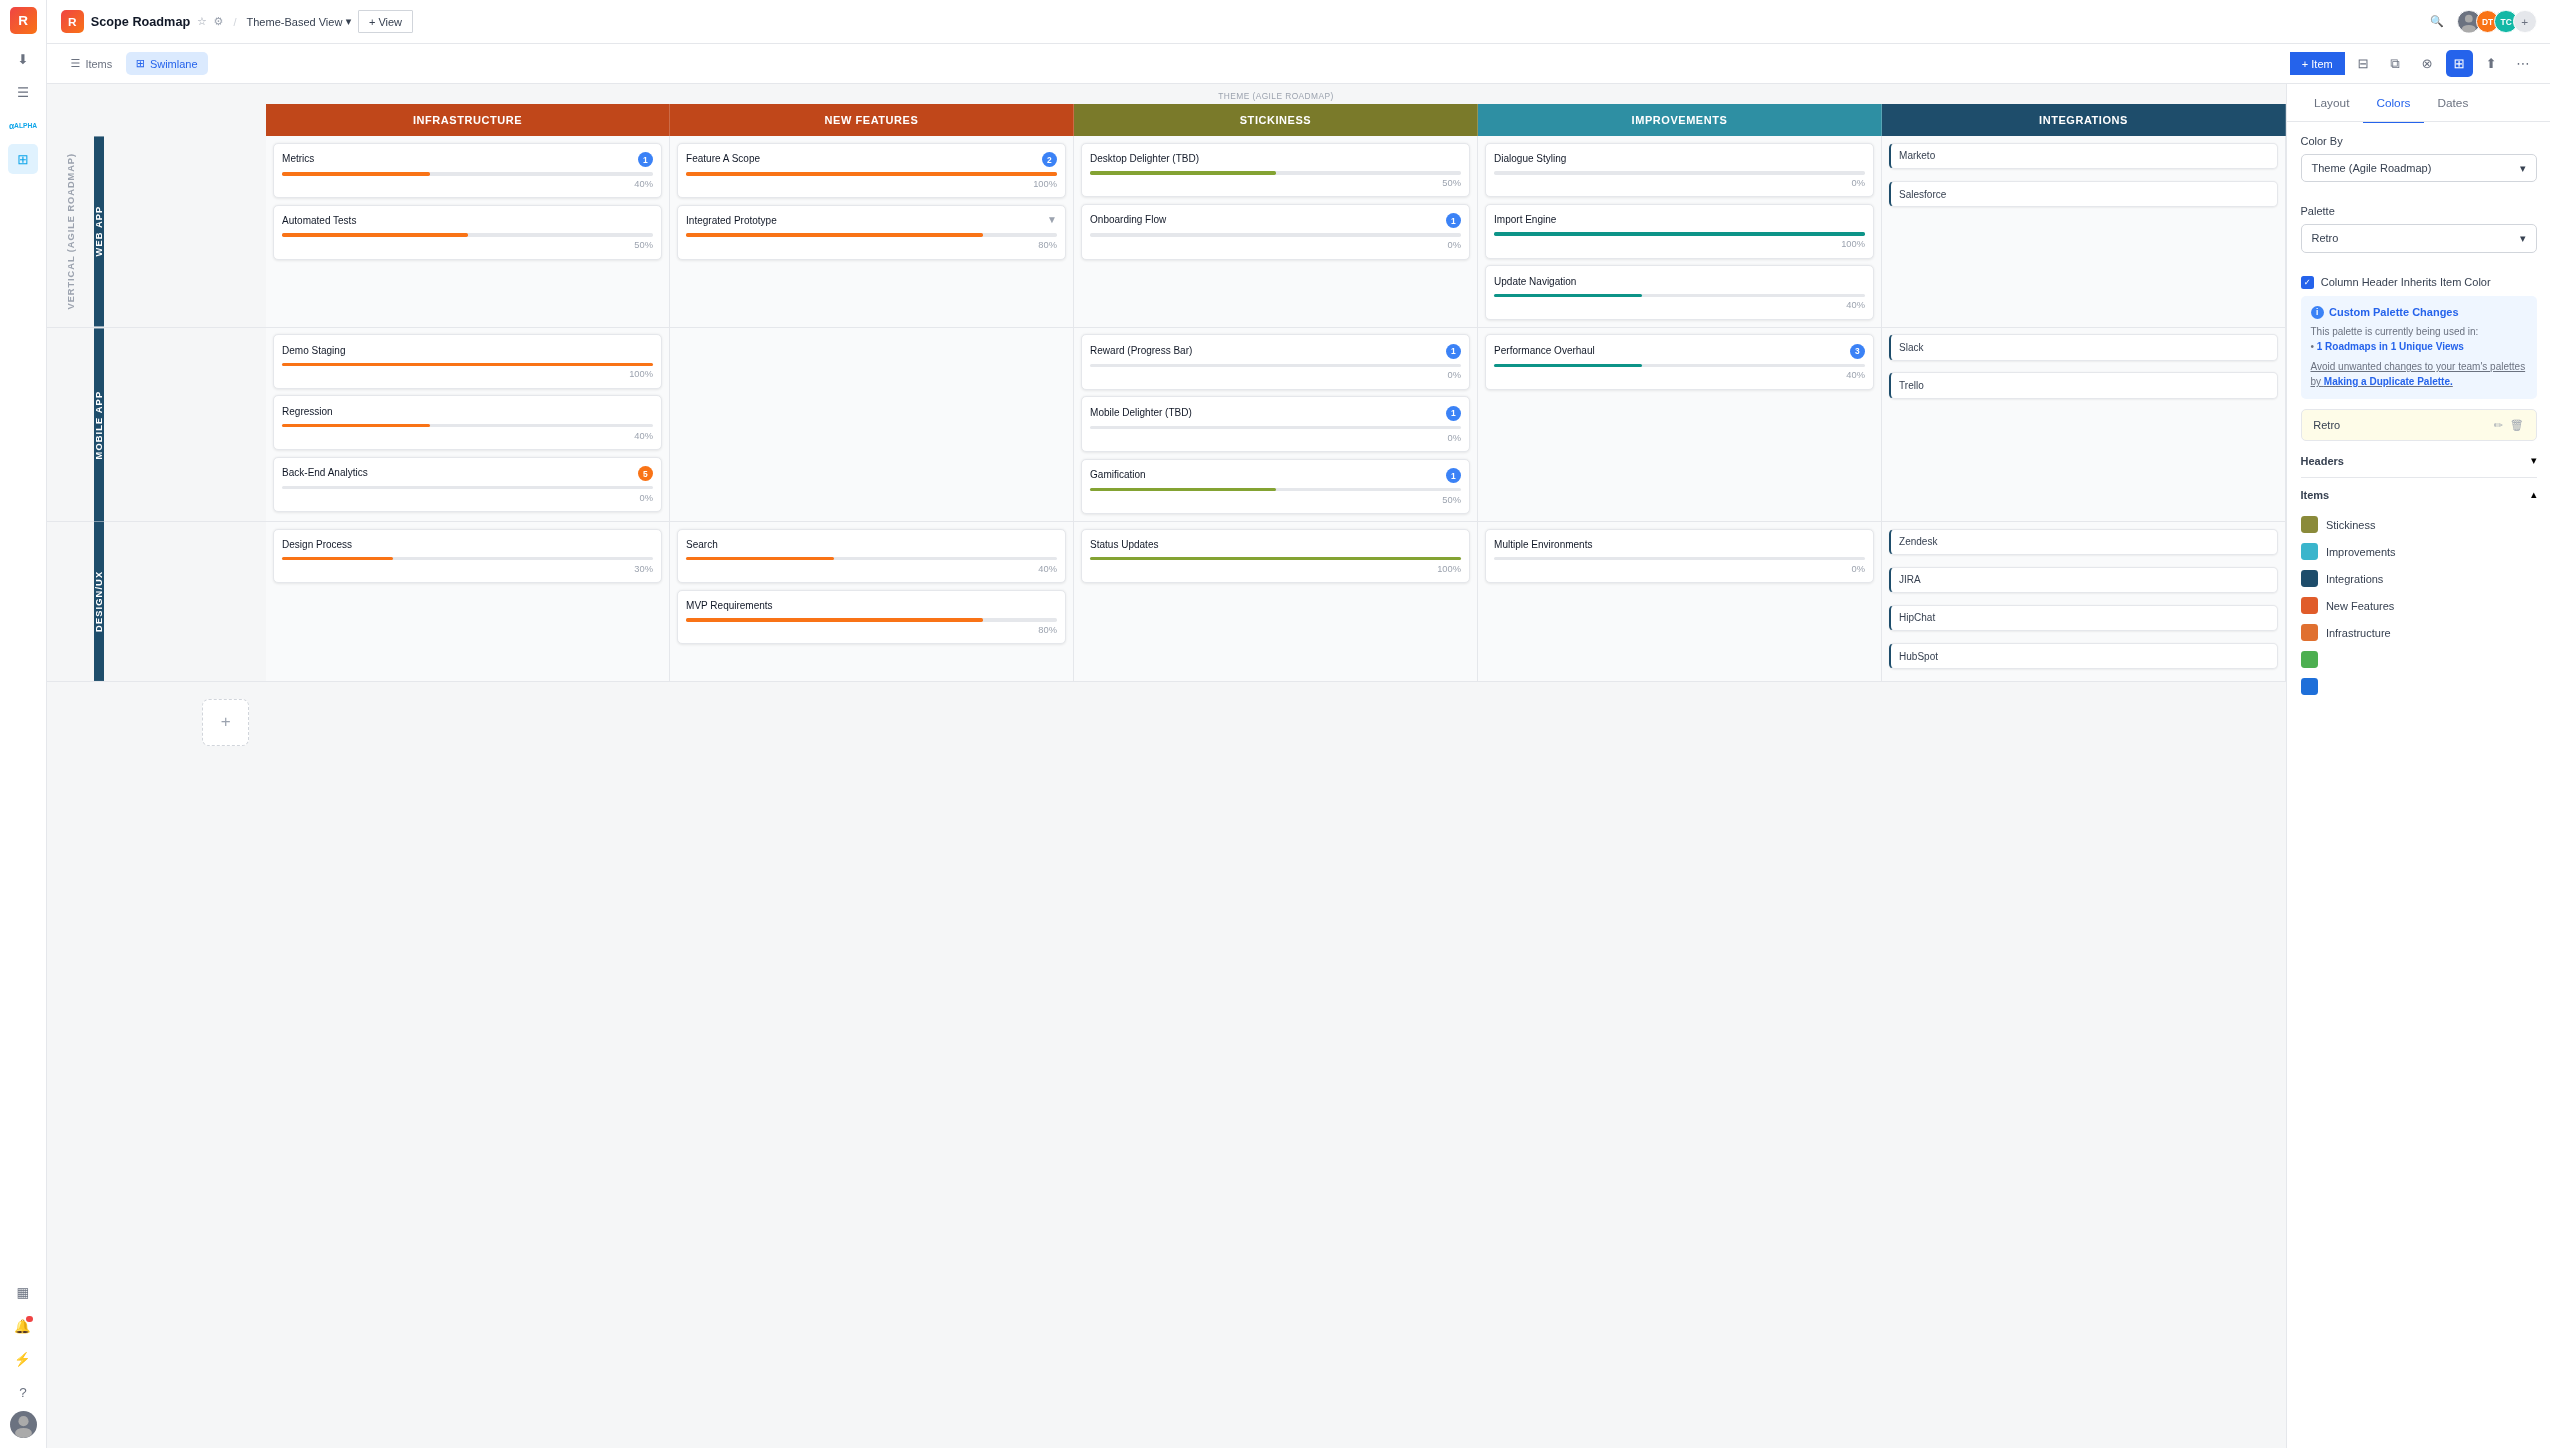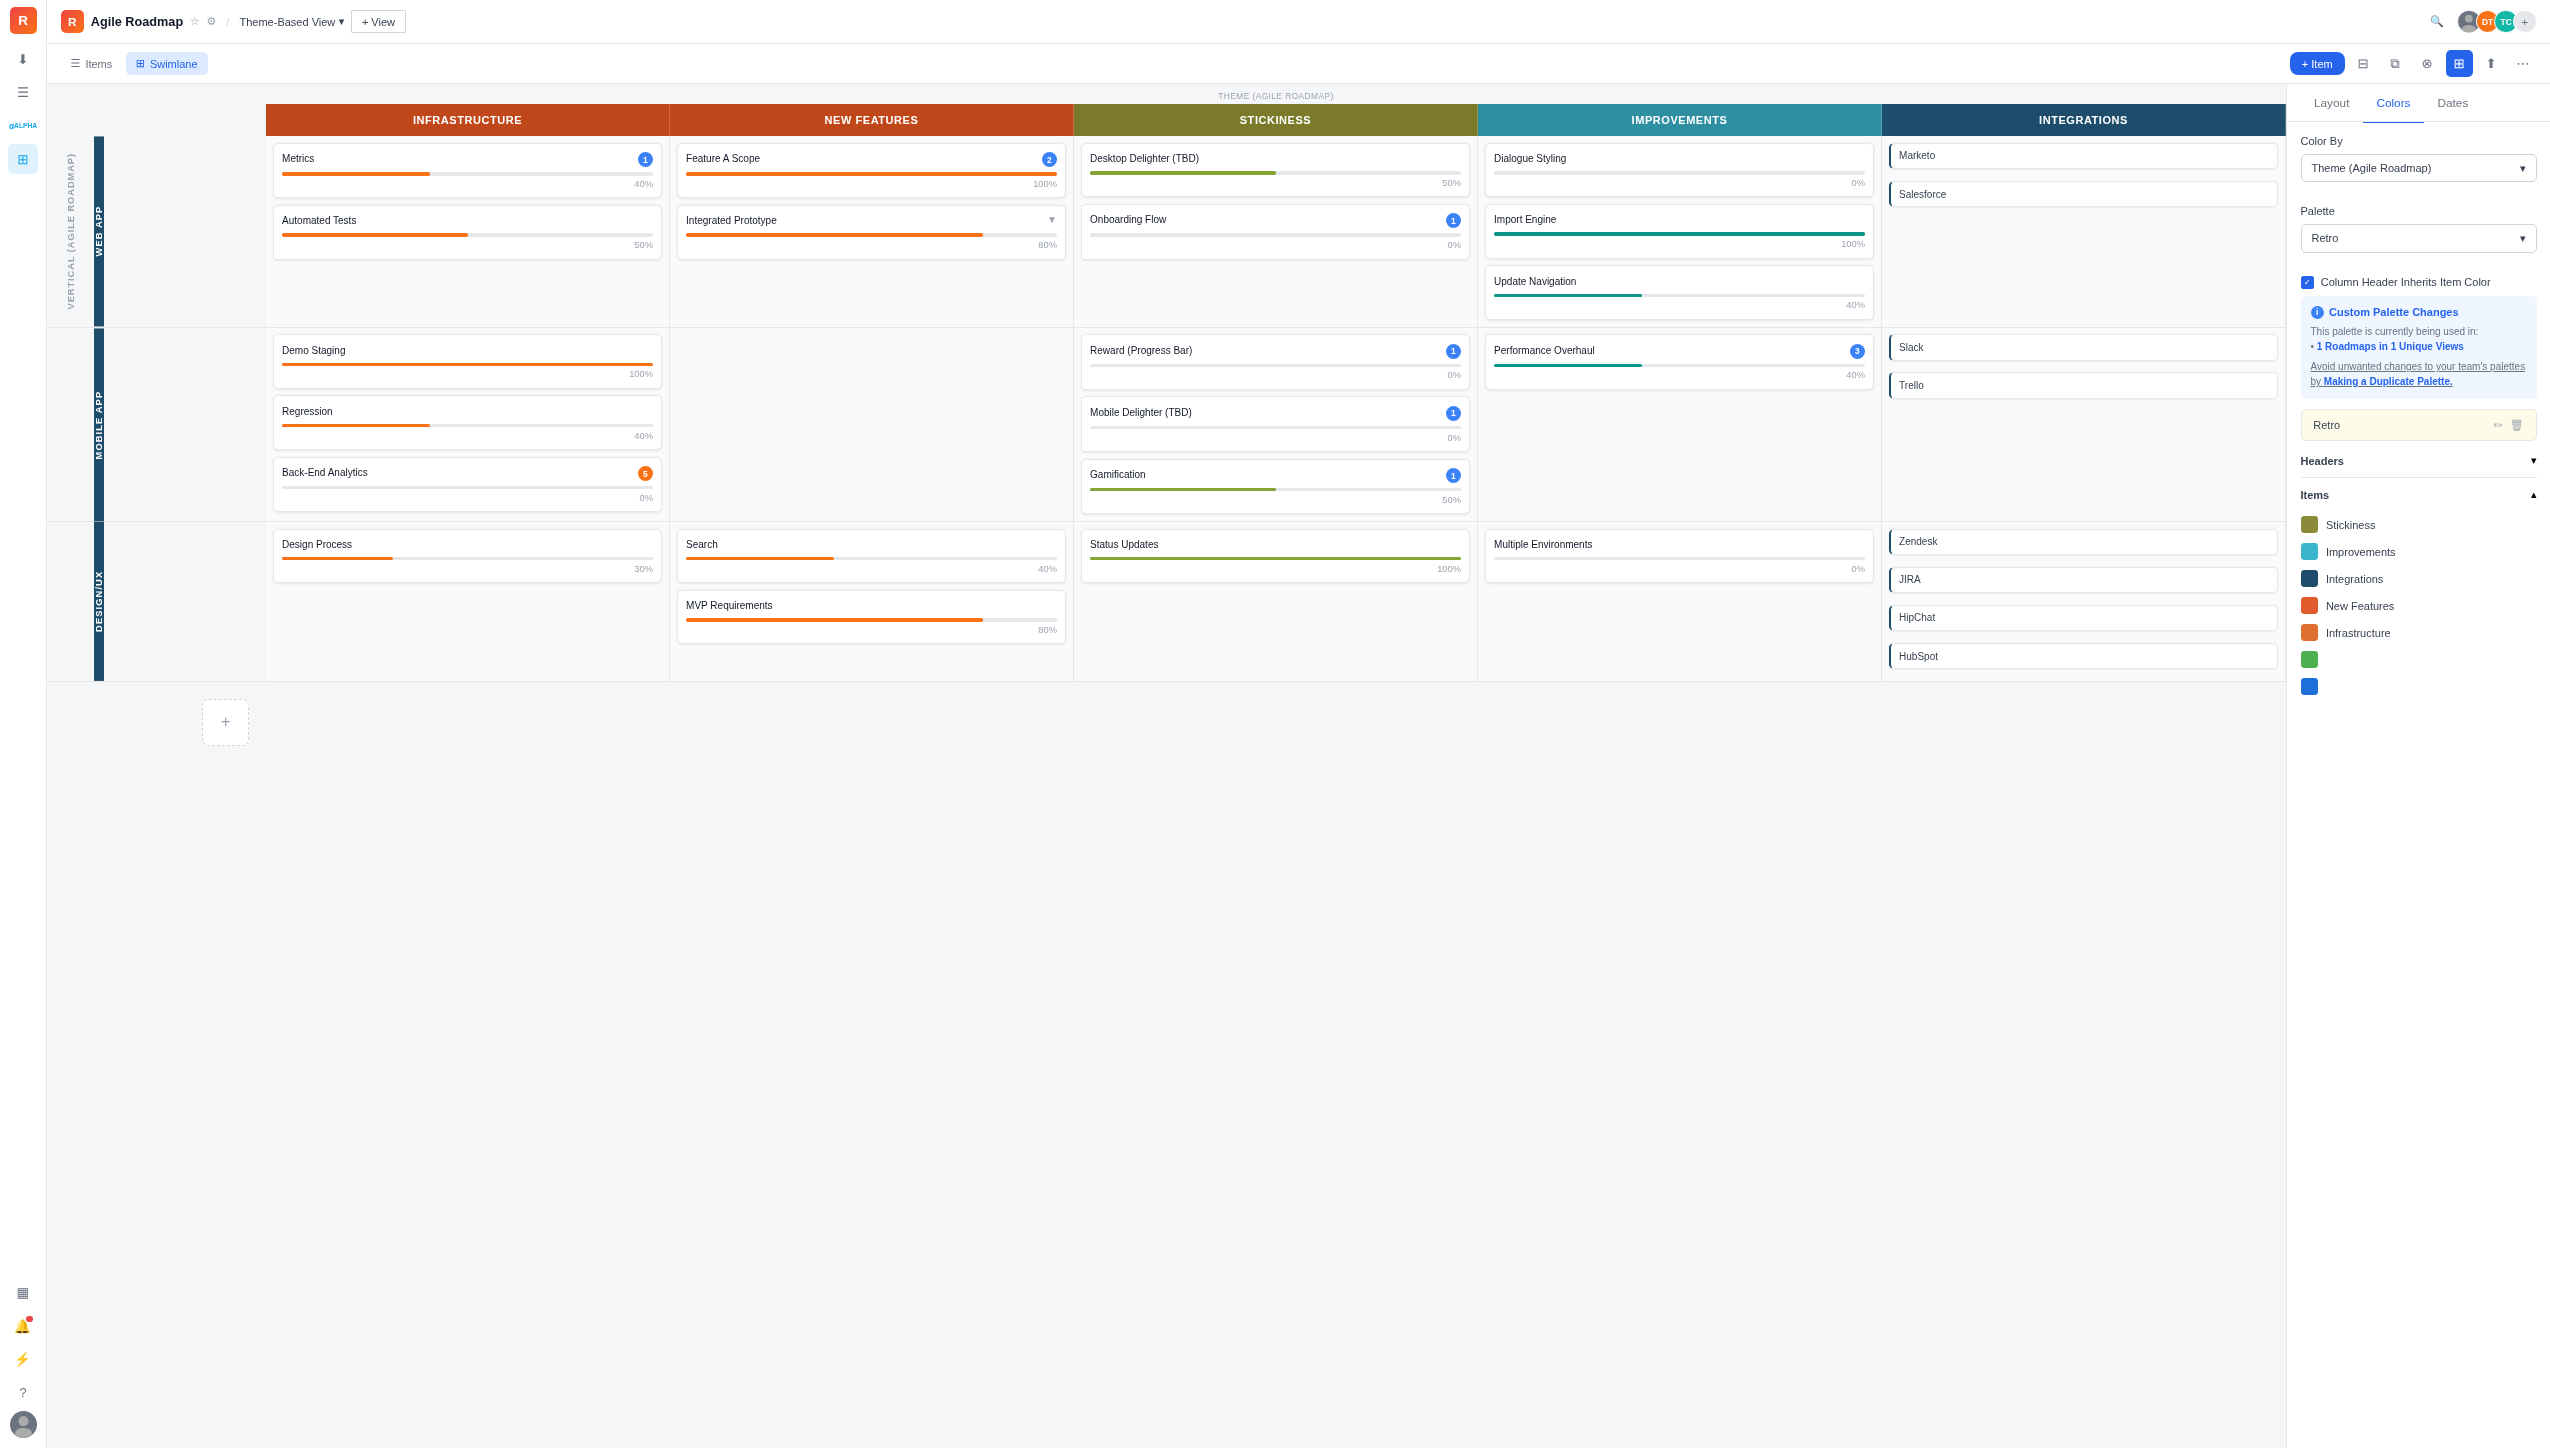--- a/index.html
+++ b/index.html
@@ -29,21 +29,21 @@
     .avatar-group { display: flex; align-items: center; gap: -3.4px; }
     .avatar-sm { width: 23.6px; height: 23.6px; border-radius: 50%; border: 1.7px solid white; display: flex; align-items: center; justify-content: center; font-size: 8.4px; font-weight: bold; color: white; margin-left: -5px; }
     .avatar-sm:first-child { margin-left: 0; }
     .avatar-plus { width: 23.6px; height: 23.6px; border-radius: 50%; background: #e5e7eb; border: 1.7px solid white; display: flex; align-items: center; justify-content: center; font-size: 11.8px; color: #6b7280; margin-left: -5px; cursor: pointer; }
 
     
     .subtoolbar { height: 40px; background: #fff; border-bottom: 0.8px solid #e5e7eb; display: flex; align-items: center; padding: 0 13.5px; gap: 3.4px; }
     .tab-btn { padding: 5px 10px; border-radius: 5px; cursor: pointer; display: flex; align-items: center; gap: 5px; font-size: 11px; color: #6b7280; border: none; background: none; }
     .tab-btn.active { background: #dbeafe; color: #2563eb; font-weight: 500; }
     .subtoolbar-right { margin-left: auto; display: flex; align-items: center; gap: 5px; }
-    .btn-item-add { background: #2563eb; color: white; border: none; padding: 5.9px 11.8px; border-radius: 8px; cursor: pointer; display: flex; align-items: center; gap: 3.4px; font-size: 11px; font-weight: 500; }
+    .btn-item-add { background: #2563eb; color: white; border: none; padding: 5.9px 11.8px; border-radius: 0; cursor: pointer; display: flex; align-items: center; gap: 3.4px; font-size: 11px; font-weight: 500; }
     .icon-btn { width: 27px; height: 27px; display: flex; align-items: center; justify-content: center; border-radius: 5px; cursor: pointer; color: #6b7280; border: none; background: none; }
     .icon-btn.active { background: #2563eb; color: white; }
 
     
     .board-container { flex: 1; display: flex; overflow: hidden; }
     .board-scroll { flex: 1; overflow: auto; }
     .board { min-width: 928px; }
     .col-header { flex: 1; min-width: 152px; padding: 10px 13.5px; font-weight: 700; font-size: 11px; text-align: center; text-transform: uppercase; letter-spacing: 0.05em; color: white; border-right: 0.8px solid rgba(255,255,255,0.2); }
     .swimlane-row { display: flex; border-bottom: 0.8px solid #e5e7eb; }
     .swimlane-label-col { width: 219px; display: flex; }
@@ -124,21 +124,21 @@
         <circle cx="16" cy="12" r="6" fill="#aaa"></circle>
         <ellipse cx="16" cy="26" rx="10" ry="6" fill="#aaa"></ellipse>
       </svg>
   </div>
 </div>
 
 <div class="main">
 
   <div class="topbar">
     <div class="topbar-logo">R</div>
-    <span class="topbar-title">Agile Roadmap</span>
+    <span class="topbar-title">Scope Roadmap</span>
     <span style="color:#9ca3af;cursor:pointer;">☆</span>
     <span style="color:#9ca3af;cursor:pointer;">⚙</span>
     <span class="topbar-sep">/</span>
     <div class="topbar-view">
       <span>Theme-Based View</span>
       <span>▾</span>
     </div>
     <button class="btn-add-view">+ View</button>
     <div class="topbar-actions">
       <div class="topbar-icon-btn">🔍</div>

